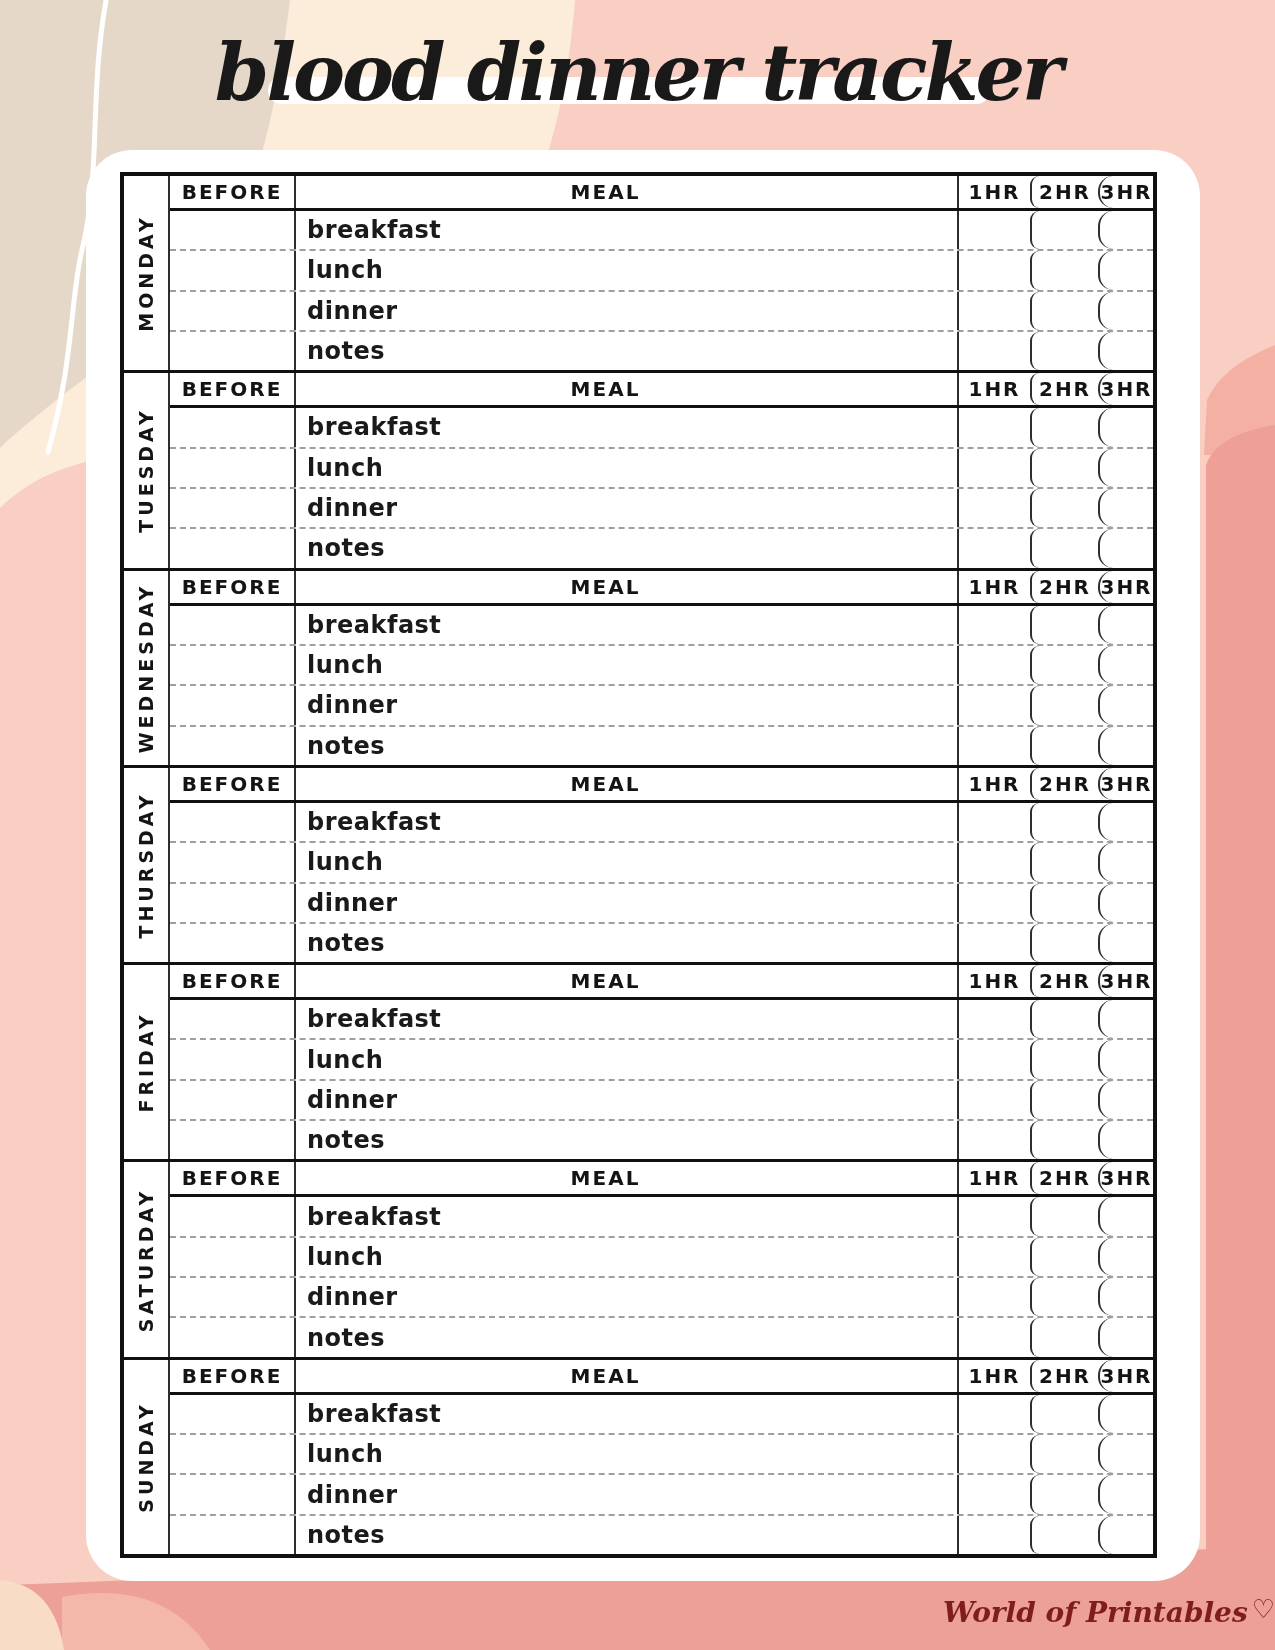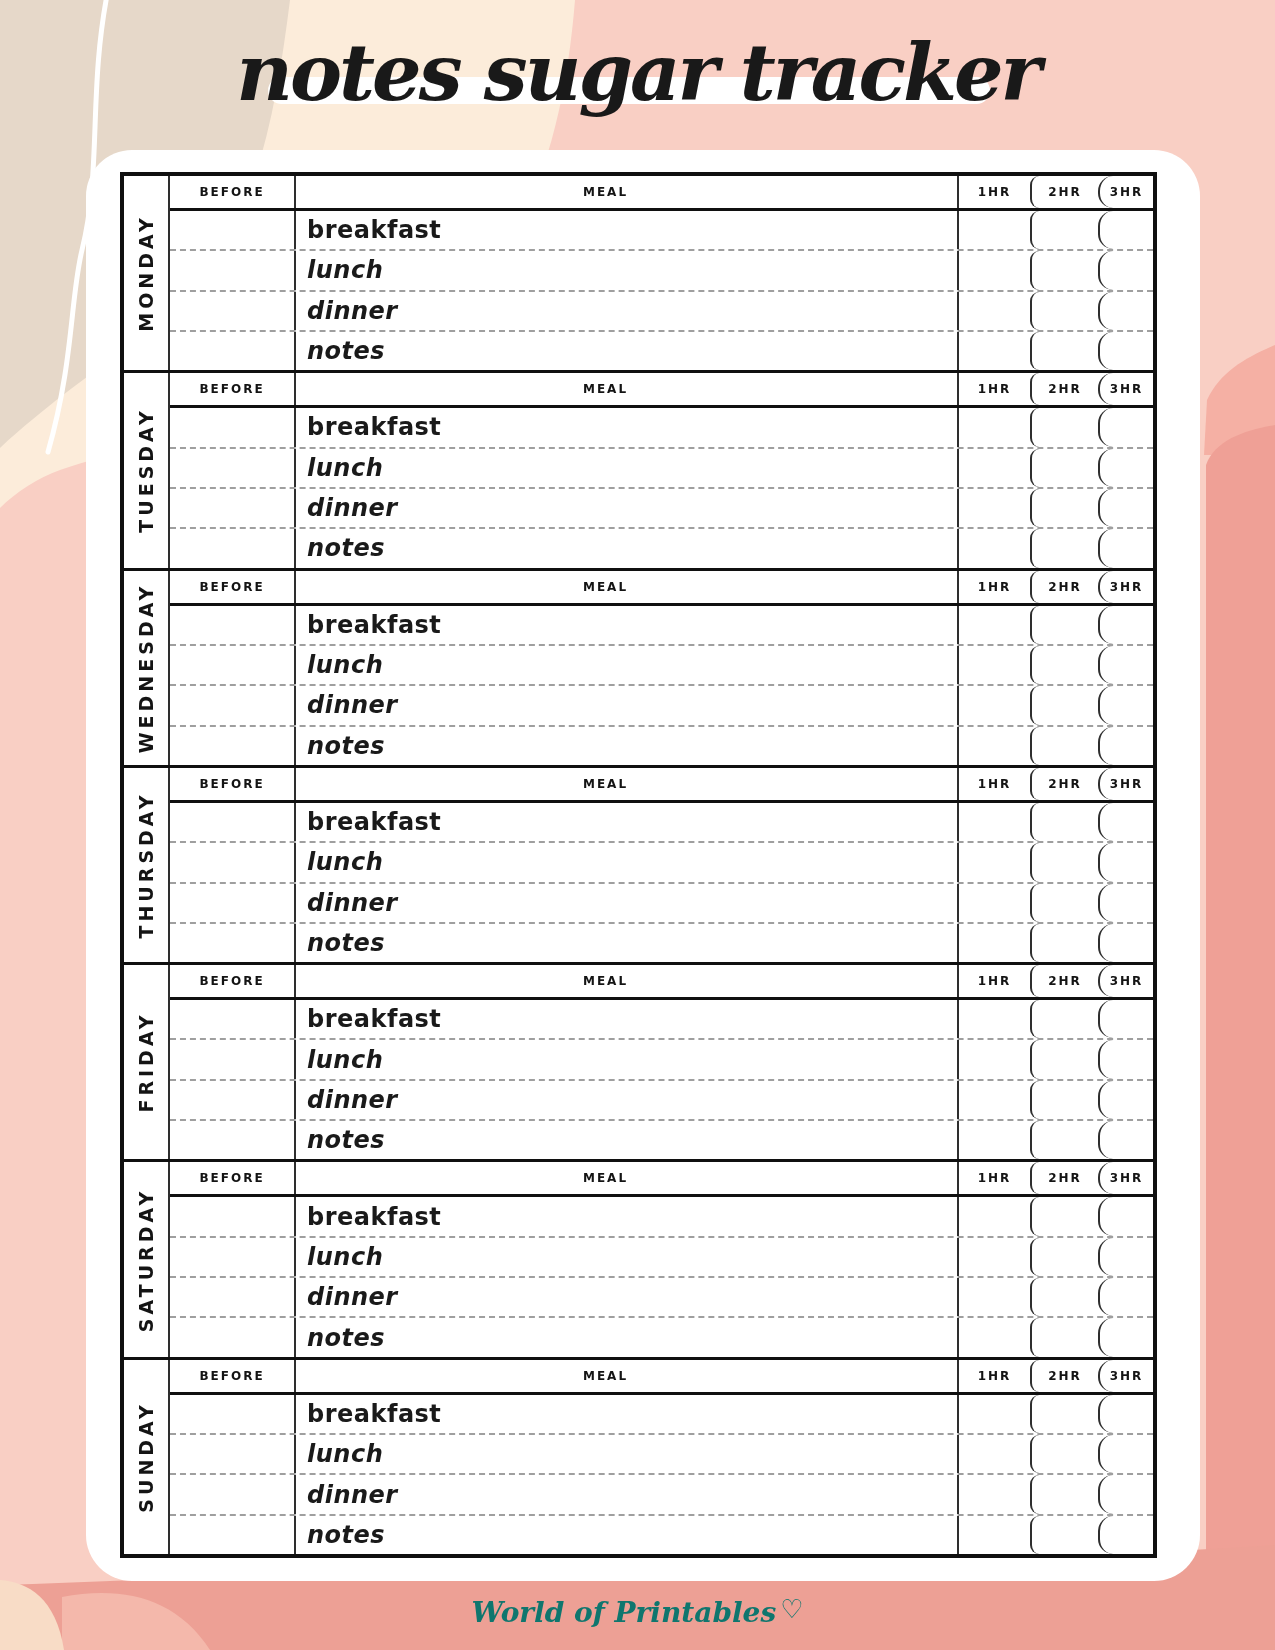--- a/index.html
+++ b/index.html
@@ -99,53 +99,53 @@
     display: flex;
     height: 32px;
     flex: 0 0 32px;
     border-bottom: 3px solid #101010;
   }
   .body-row {
     display: flex;
     flex: 1;
     min-height: 0;
   }
-  .body-row + .body-row { border-top: 2px dashed #9f9f9f; font-style: italic; }
+  .body-row + .body-row { border-top: 2px dashed #9f9f9f; }
   .cell { box-sizing: border-box; }
   .c-before { width: 124px; flex: 0 0 124px; }
   .c-meal   { flex: 1; min-width: 0; }
   .c-h1 { width: 73px; flex: 0 0 73px; margin-left: 42px; }
   .c-h2 { width: 68px; flex: 0 0 68px; border-radius: 9px; }
   .c-h3 { width: 55px; flex: 0 0 55px; border-radius: 15px; }
   .c-meal, .c-h1, .c-h2, .c-h3 { border-left: 2px solid #2e2e2e; }
   .head {
     display: flex;
     align-items: center;
     justify-content: center;
     font-weight: bold;
-    font-size: 12px;
+    font-size: 20px;
     letter-spacing: 2px;
     color: #141414;
   }
   .entry.c-meal { display: flex; align-items: center; }
   .meal-label {
     padding-left: 11px;
     font-weight: bold;
     font-size: 24px;
     letter-spacing: 0.5px;
     color: #1a1a1a;
   }
   
   .footer {
     position: absolute;
     left: 0; top: 1594px;
     width: 100%;
     z-index: 2;
-    text-align: center;
-    color: #0f766e;
+    text-align: right;
+    color: #7f1d1d;
     font-family: "DejaVu Serif", serif;
     font-style: italic;
     font-weight: bold;
     font-size: 28px;
     letter-spacing: 0px;
   }
   .footer .heart {
     font-style: normal;
     font-size: 26px;
     vertical-align: 4px;
@@ -163,21 +163,21 @@
     <path d="M108 -10 C88 90 102 170 82 250 C70 300 74 360 48 452" fill="none" stroke="#ffffff" stroke-width="5" stroke-linecap="round"></path>
     <path d="M1275 345 C1245 358 1220 372 1207 400 L1204 455 L1275 455 Z" fill="#f5b0a4"></path>
     <path d="M1275 425 C1245 430 1215 440 1206 465 L1206 1650 L1275 1650 Z" fill="#efa096"></path>
     <path d="M0 1585 C220 1578 420 1566 640 1565 C860 1564 1040 1560 1275 1545 L1275 1650 L0 1650 Z" fill="#eda095"></path>
     <path d="M62 1597 C120 1586 175 1596 210 1650 L62 1650 Z" fill="#f4b8ab"></path>
     <path d="M0 1580 C28 1582 56 1598 64 1650 L0 1650 Z" fill="#f8dcc6"></path>
   </svg>
 
   <div class="title-wrap">
     <div class="title-pill"></div>
-    <h1 class="title">notes sugar tracker</h1>
+    <h1 class="title">blood dinner tracker</h1>
   </div>
 
   <div class="card">
     <div class="tracker-table" id="tracker-table">
   <section class="day-block">
     <div class="day-cell">
       <span class="day-label">MONDAY</span>
     </div>
     <div class="day-main">
       <div class="header-row">

